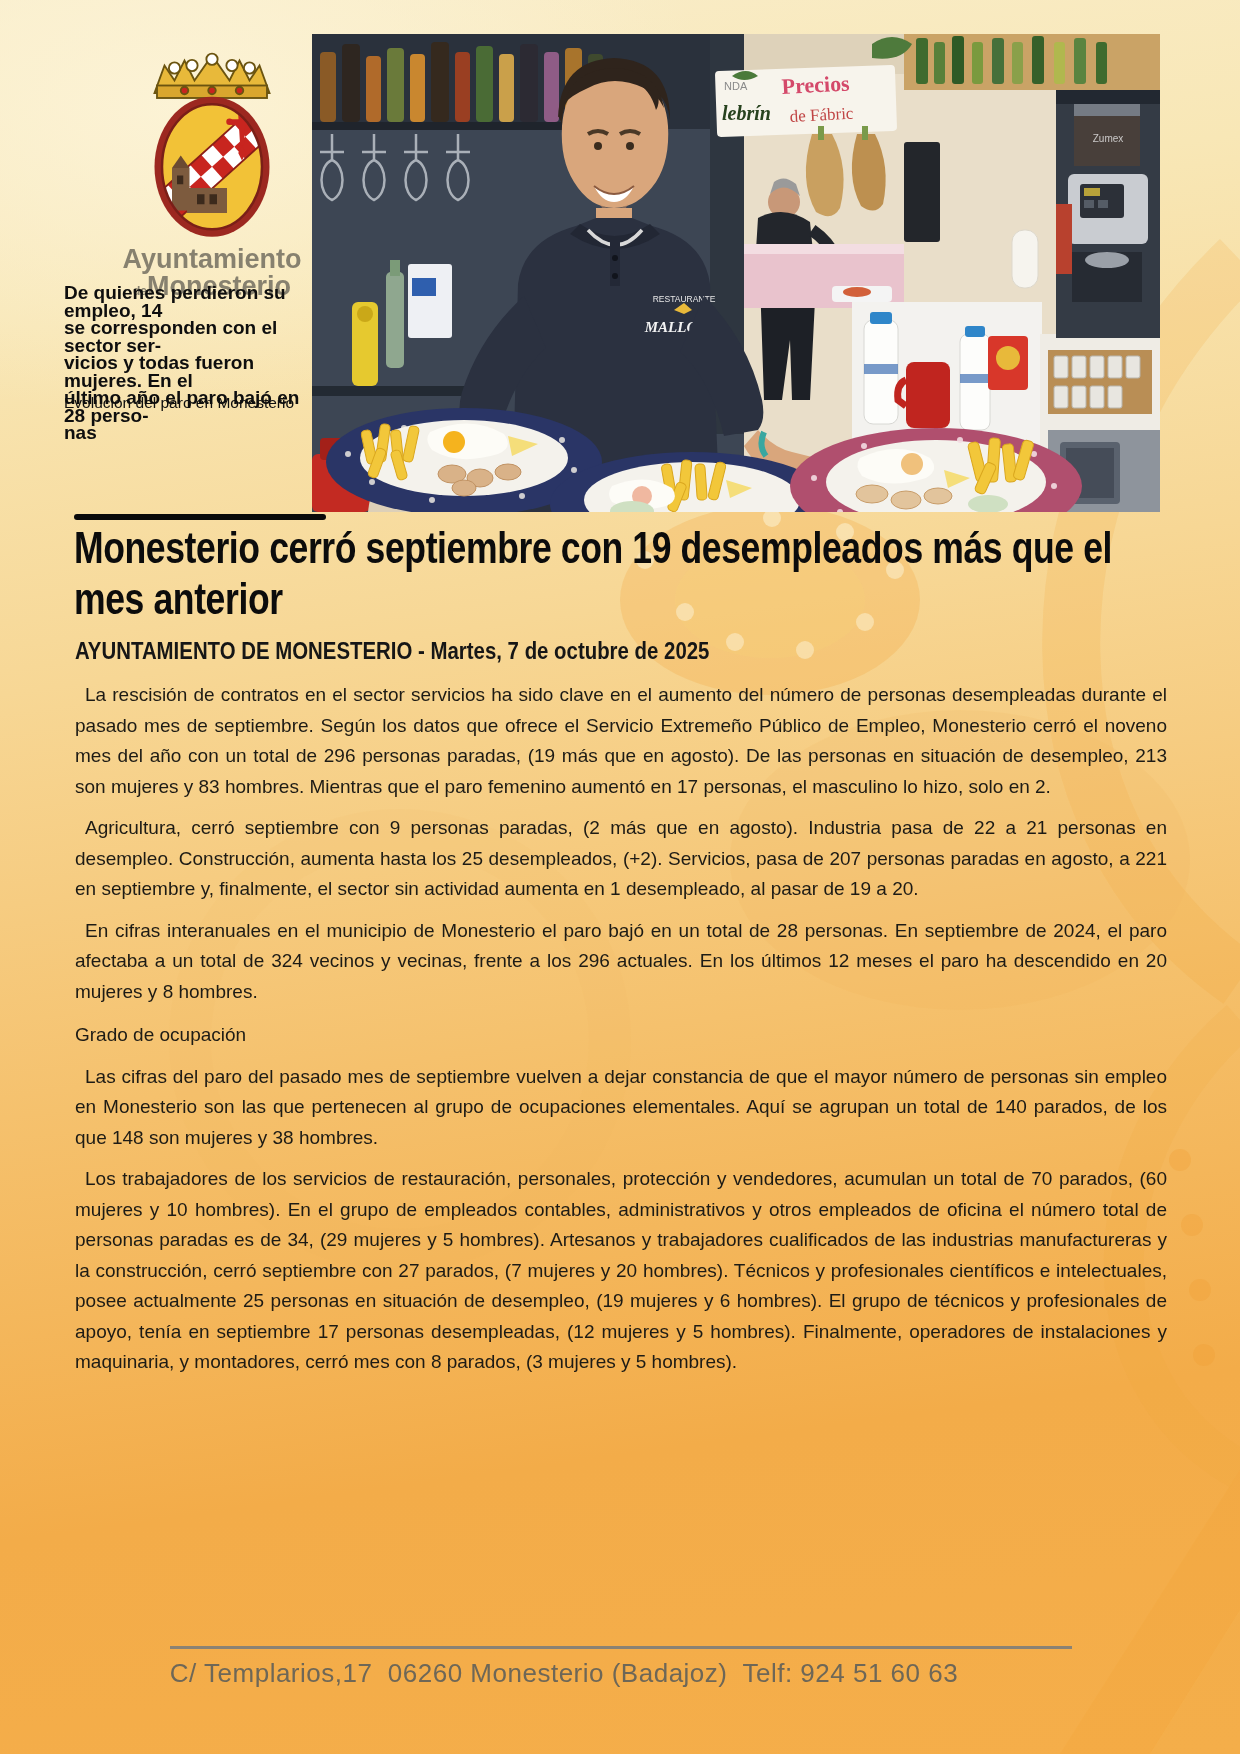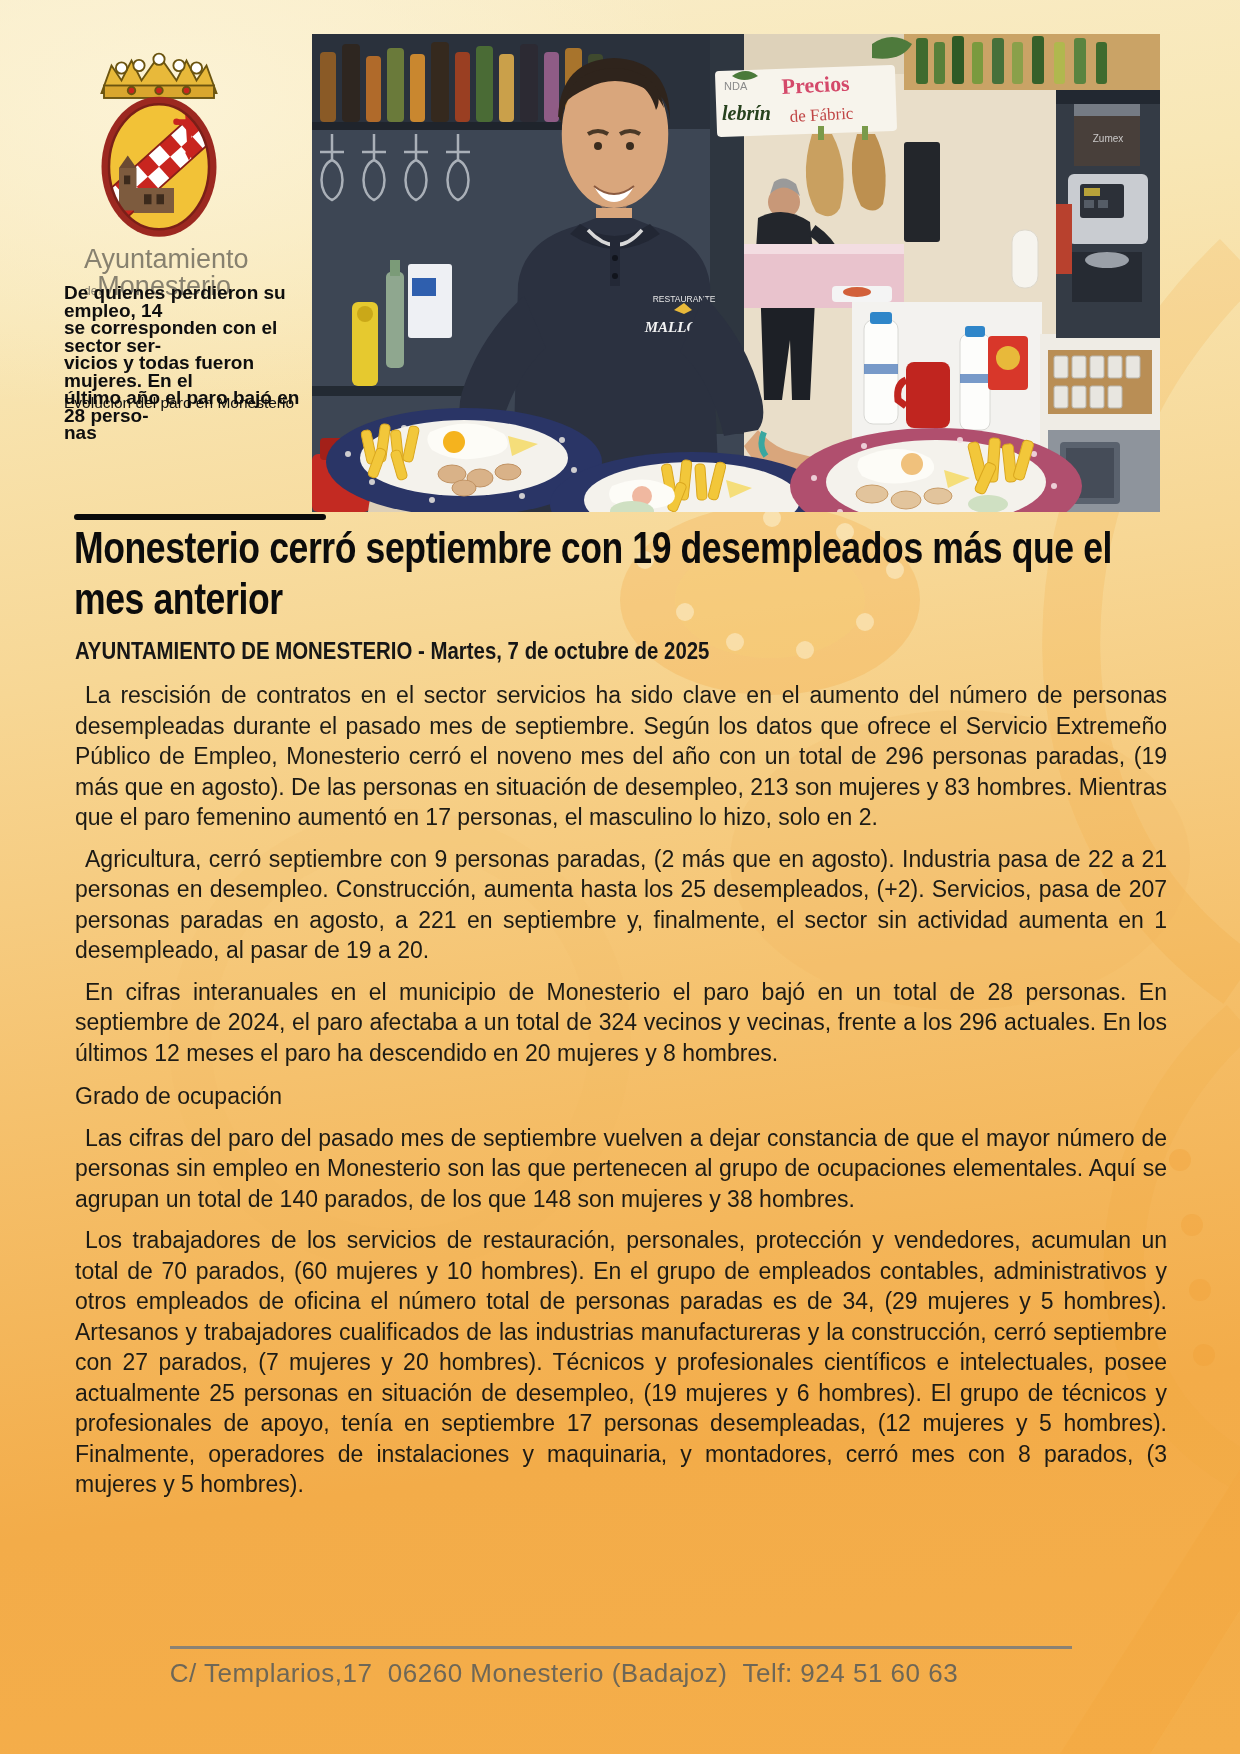--- a/index.html
+++ b/index.html
@@ -6,21 +6,21 @@
   .page{
     position:relative;width:1240px;height:1754px;overflow:hidden;
     font-family:"Liberation Sans",sans-serif;
     background:
       radial-gradient(ellipse 900px 520px at 14% 6%, rgba(252,243,214,.95) 0%, rgba(252,243,214,0) 60%),
       linear-gradient(172deg,#f9edca 0%,#f8e7b6 16%,#f7d795 36%,#f5c16d 58%,#f3ac49 80%,#f5ae4a 100%);
   }
   .bg-pattern{position:absolute;left:0;top:0;z-index:0;}
   .content{position:absolute;left:0;top:0;width:1240px;height:1754px;z-index:1;}
 
-  .logo-block{position:absolute;left:84px;top:48px;width:232px;}
+  .logo-block{position:absolute;left:96px;top:48px;width:232px;text-align:center;font-weight:bold;}
   .org-name{color:#87816f;font-size:27px;line-height:27px;margin-top:4px;}
   .org-name .de{font-size:12px;vertical-align:baseline;}
 
   .side-note{
     position:absolute;left:64px;top:284px;width:252px;
     font-size:19px;font-weight:bold;line-height:17.5px;color:#0e0e0e;
     white-space:pre-line;
   }
   .side-caption{position:absolute;left:64px;top:394px;font-size:15.5px;font-weight:normal;color:#0e0e0e;}
 
@@ -33,21 +33,21 @@
     font-size:45px;font-weight:bold;line-height:51px;color:#0c0c0c;
     letter-spacing:-0.5px;transform:scaleX(0.79);transform-origin:0 0;margin:0;
   }
   .dateline{
     position:absolute;left:75px;top:637px;
     font-size:24px;font-weight:bold;color:#161616;white-space:nowrap;
     transform:scaleX(0.85);transform-origin:0 0;
   }
   .body-text{
     position:absolute;left:75px;top:680px;width:1092px;
-    font-size:23px;line-height:30.5px;color:#1d1b15;text-align:justify;
+    font-size:19px;line-height:30.5px;color:#1d1b15;text-align:justify;
   }
   .body-text p{margin:0 0 11px 0;text-indent:10px;}
   .body-text p.occ{text-indent:0;margin:13px 0 11px 0;}
 
   .footer-line{position:absolute;left:170px;top:1646px;width:902px;height:3px;background:#8a8274;}
   .footer-text{
     position:absolute;left:0;top:1658px;width:1128px;text-align:center;
     font-size:26px;color:#6e6757;letter-spacing:0.5px;
   }
 </style>

